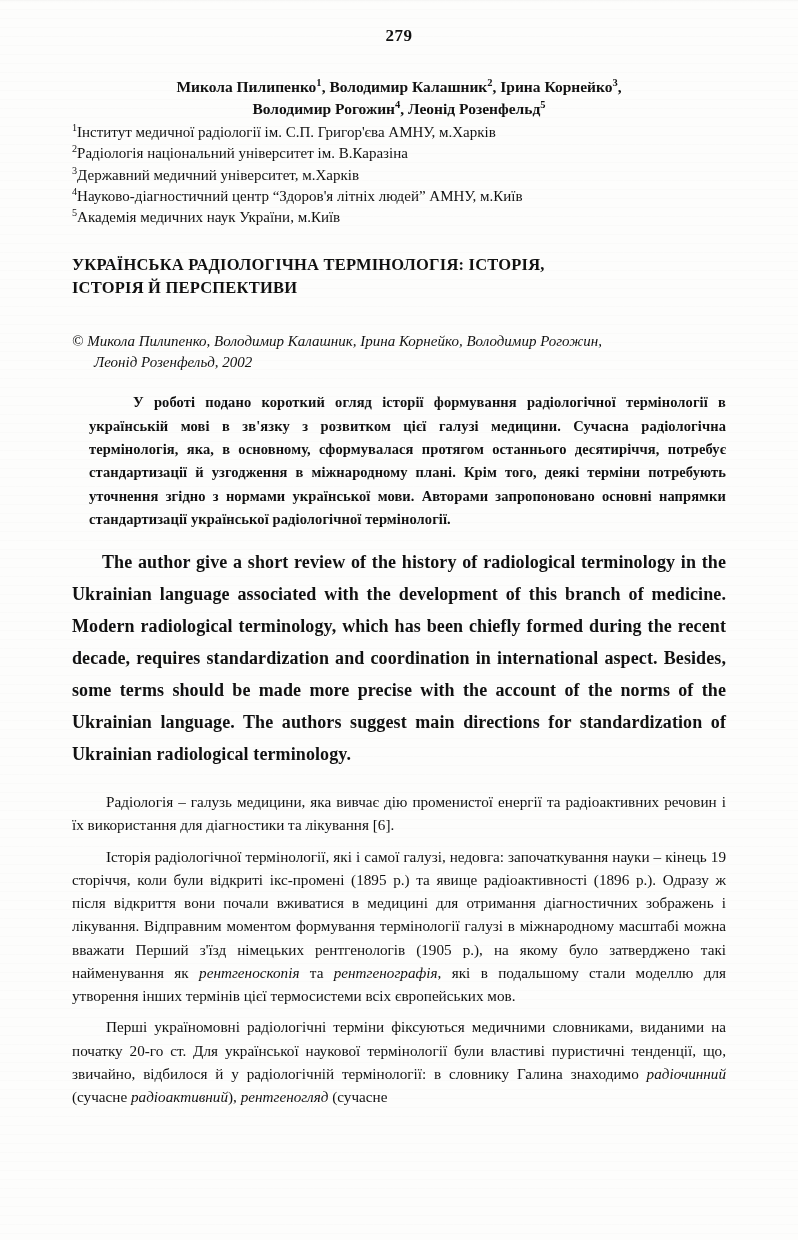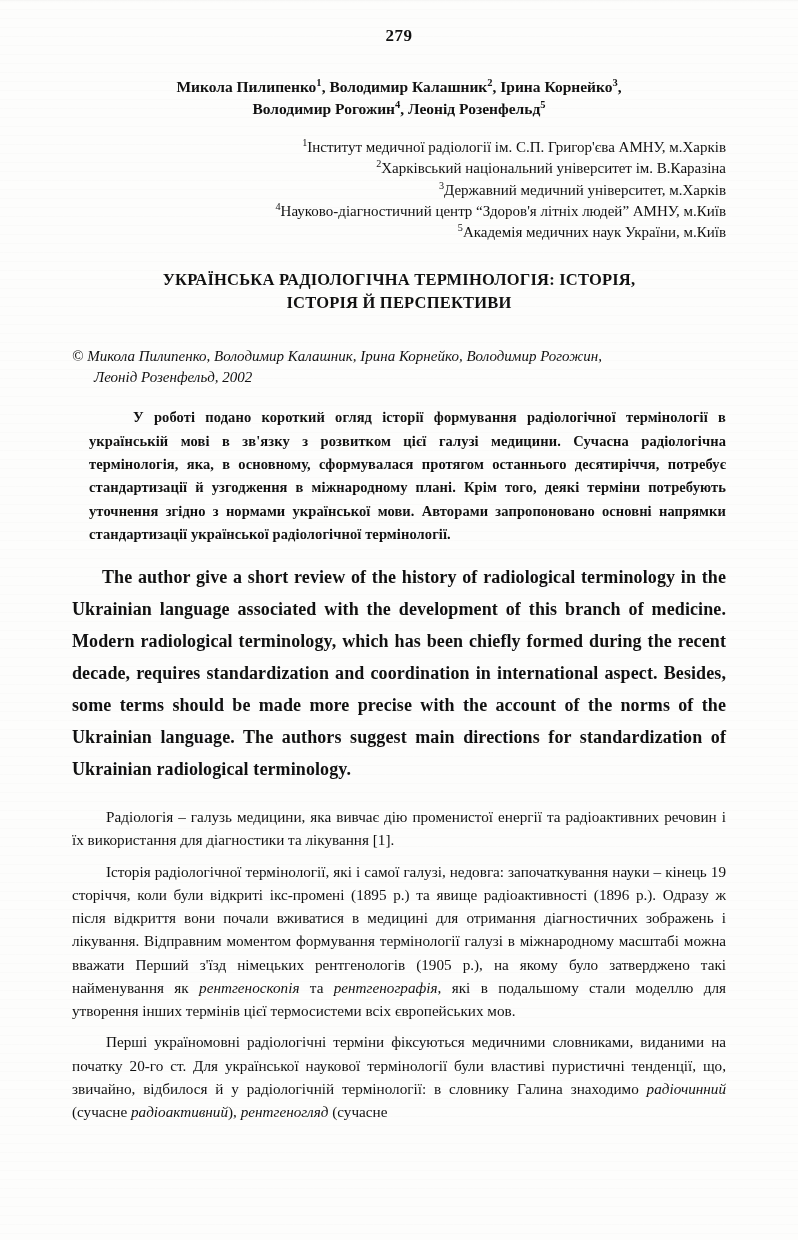--- a/index.html
+++ b/index.html
@@ -45,32 +45,32 @@
     letter-spacing: 0.5px;
     margin-bottom: 30px;
   }
   .authors {
     text-align: center;
     font-weight: 700;
     font-size: 15.5px;
     line-height: 1.42;
   }
   .affiliations {
-    text-align: right;
+    text-align: left;
     font-size: 15px;
     line-height: 1.42;
-    margin-top: 17px;
+    margin-top: 2px;
   }
   sup {
     font-size: 0.68em;
     vertical-align: super;
     line-height: 0;
   }
   .title {
-    text-align: center;
+    text-align: left;
     font-weight: 700;
     font-size: 16.5px;
     line-height: 1.35;
     margin-top: 26px;
     margin-bottom: 4px;
     letter-spacing: 0.2px;
   }
   .copyright {
     font-style: italic;
     font-size: 15px;
@@ -126,40 +126,40 @@
       <div>
         <span>Микола Пилипенко</span><sup>1</sup><span>, Володимир Калашник</span><sup>2</sup><span>, Ірина Корнейко</span><sup>3</sup><span>,</span>
       </div>
       <div>
         <span>Володимир Рогожин</span><sup>4</sup><span>, Леонід Розенфельд</span><sup>5</sup>
       </div>
     </div>
 
     <div class="affiliations">
       <div><sup>1</sup><span>Інститут медичної радіології ім. С.П. Григор'єва АМНУ, м.Харків</span></div>
-      <div><sup>2</sup><span>Харківський національний університет ім. В.Каразіна</span></div>
+      <div><sup>2</sup><span>Радіологія національний університет ім. В.Каразіна</span></div>
       <div><sup>3</sup><span>Державний медичний університет, м.Харків</span></div>
       <div><sup>4</sup><span>Науково-діагностичний центр “Здоров'я літніх людей” АМНУ, м.Київ</span></div>
       <div><sup>5</sup><span>Академія медичних наук України, м.Київ</span></div>
     </div>
 
     <div class="title">
       <div>УКРАЇНСЬКА РАДІОЛОГІЧНА ТЕРМІНОЛОГІЯ: ІСТОРІЯ,</div>
       <div>ІСТОРІЯ Й ПЕРСПЕКТИВИ</div>
     </div>
 
     <div class="copyright">
       <span>© Микола Пилипенко, Володимир Калашник, Ірина Корнейко, Володимир Рогожин,</span>
       <span class="line2">Леонід Розенфельд, 2002</span>
     </div>
 
     <div class="abstract-ua">У роботі подано короткий огляд історії формування радіологічної термінології в українській мові в зв'язку з розвитком цієї галузі медицини. Сучасна радіологічна термінологія, яка, в основному, сформувалася протягом останнього десятиріччя, потребує стандартизації й узгодження в міжнародному плані. Крім того, деякі терміни потребують уточнення згідно з нормами української мови. Авторами запропоновано основні напрямки стандартизації української радіологічної термінології.</div>
 
     <div class="abstract-en">The author give a short review of the history of radiological terminology in the Ukrainian language associated with the development of this branch of medicine. Modern radiological terminology, which has been chiefly formed during the recent decade, requires standardization and coordination in international aspect. Besides, some terms should be made more precise with the account of the norms of the Ukrainian language. The authors suggest main directions for standardization of Ukrainian radiological terminology.</div>
 
-    <div class="body-par first">Радіологія – галузь медицини, яка вивчає дію променистої енергії та радіоактивних речовин і їх використання для діагностики та лікування [1].</div>
+    <div class="body-par first">Радіологія – галузь медицини, яка вивчає дію променистої енергії та радіоактивних речовин і їх використання для діагностики та лікування [6].</div>
 
     <div class="body-par"><span>Історія радіологічної термінології, які і самої галузі, недовга: започаткування науки – кінець 19 сторіччя, коли були відкриті ікс-промені (1895 р.) та явище радіоактивності (1896 р.). Одразу ж після відкриття вони почали вживатися в медицині для отримання діагностичних зображень і лікування. Відправним моментом формування термінології галузі в міжнародному масштабі можна вважати Перший з'їзд німецьких рентгенологів (1905 р.), на якому було затверджено такі найменування як </span><span class="ital">рентгеноскопія</span><span> та </span><span class="ital">рентгенографія</span><span>, які в подальшому стали моделлю для утворення інших термінів цієї термосистеми всіх європейських мов.</span></div>
 
     <div class="body-par"><span>Перші україномовні радіологічні терміни фіксуються медичними словниками, виданими на початку 20-го ст. Для української наукової термінології були властиві пуристичні тенденції, що, звичайно, відбилося й у радіологічній термінології: в словнику Галина знаходимо </span><span class="ital">радіочинний</span><span> (сучасне </span><span class="ital">радіоактивний</span><span>), </span><span class="ital">рентгеногляд</span><span> (сучасне</span></div>
 
   </div>
 </div>
 
 </body></html>

